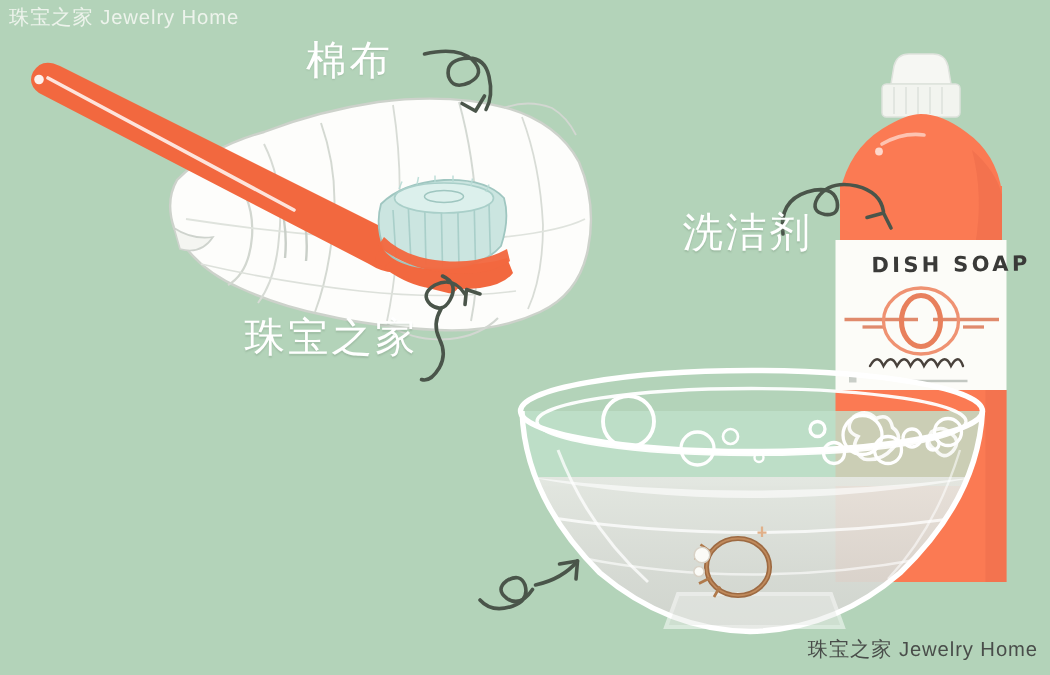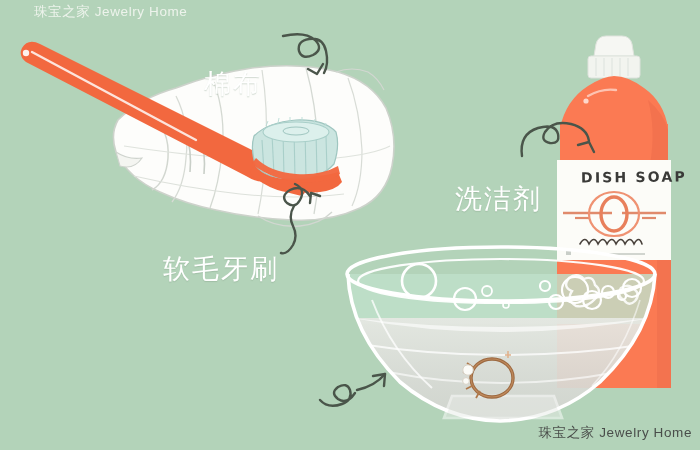--- a/index.html
+++ b/index.html
@@ -12,35 +12,33 @@
     font-family:"Liberation Sans","DejaVu Sans",sans-serif;
   }
   #stage svg.layer{position:absolute;left:0;top:0;width:700px;height:450px;}
 
   .wm{
     position:absolute;
     font-size:13.5px;
     letter-spacing:.6px;
     white-space:nowrap;
     font-family:"Liberation Sans","DejaVu Sans",sans-serif;
-    margin-left:28px;
   }
   #wm-top{left:6px;top:3px;color:#f2f6f0;opacity:.93;}
   #wm-bot{right:8px;bottom:8px;color:#3b3b3b;opacity:.88;}
 
   .cap{
     position:absolute;
     color:#ffffff;
     font-size:27px;
     font-weight:400;
     letter-spacing:2px;
     white-space:nowrap;
     text-shadow:0 1px 1px rgba(120,150,125,.33);
     font-family:Liberation Serif, serif;
-    margin-top:44px;
   }
   #cap-cloth{left:204px;top:22px;}
   #cap-brush{left:163px;top:207px;}
   #cap-soap{left:455px;top:137px;}
   #cap-water{left:299px;top:358px;}
 
   .ds-word{
     position:absolute;
     color:#3a3a38;
     font-weight:700;
@@ -261,21 +259,21 @@
         <path d="M357 390 q18 -4 28 -16"></path>
         <path d="M385 374 l-1 12 M385 374 l-12 2"></path>
       </g>
     </g>
   </svg>
 
   <div class="ds-word" id="ds-text">DISH SOAP</div>
 
   <div class="cap" id="cap-cloth">棉布</div>
 
-  <div class="cap" id="cap-brush">软毛牙刷</div>
+  <div class="cap" id="cap-brush">珠宝之家</div>
 
   <div class="cap" id="cap-soap">洗洁剂</div>
 
 
   <div class="wm" id="wm-top">珠宝之家 Jewelry Home</div>
 
   <div class="wm" id="wm-bot">珠宝之家 Jewelry Home</div>
 
 </div>
 

